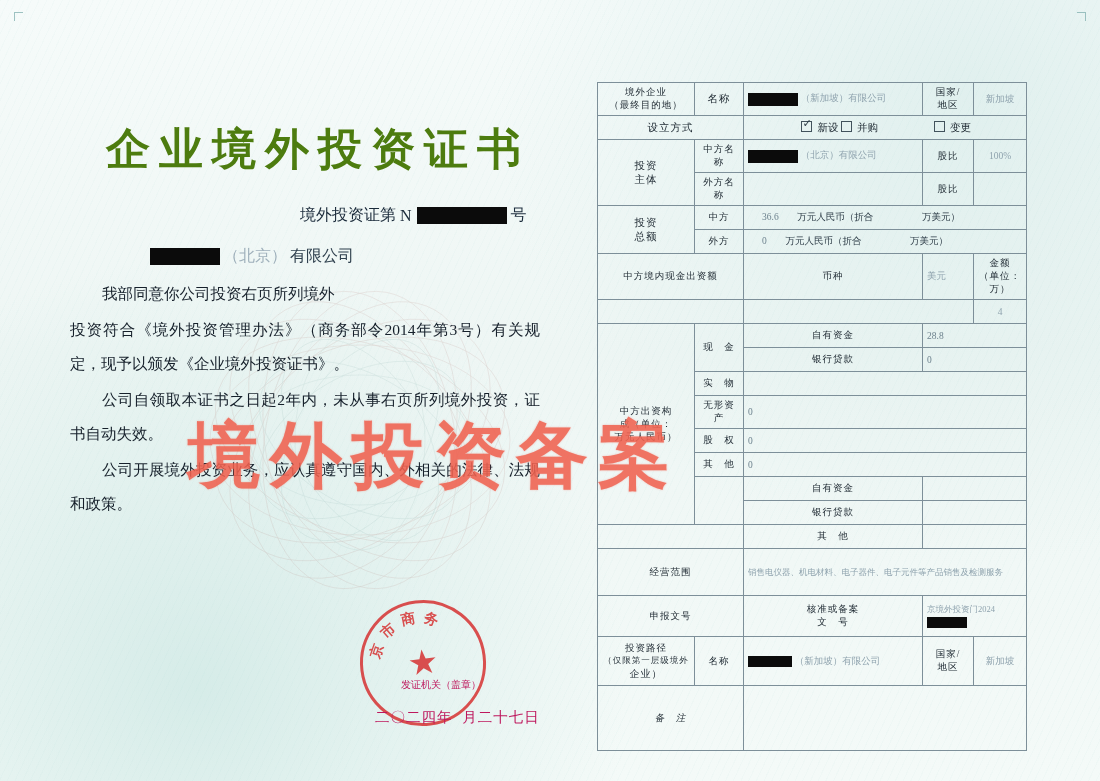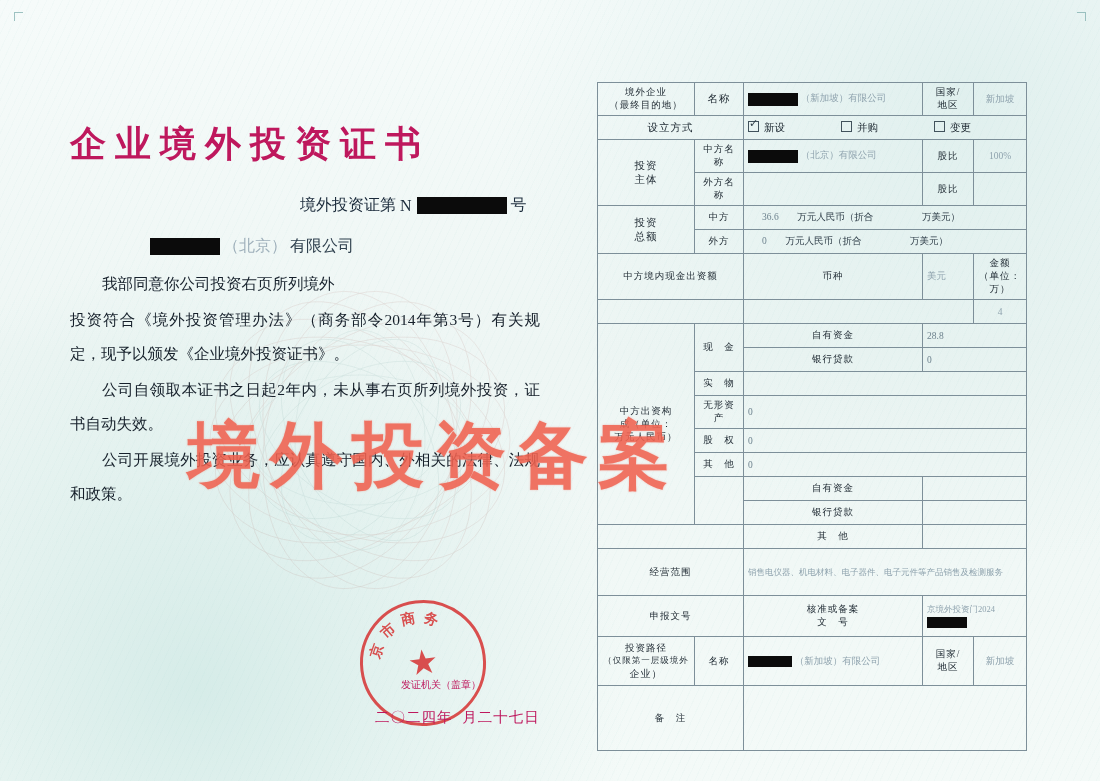--- a/index.html
+++ b/index.html
@@ -51,25 +51,26 @@
 
   
   .left-panel {
     position: absolute;
     left: 70px;
     top: 120px;
     width: 500px;
   }
   .cert-title {
     font-family: "Liberation Serif", "DejaVu Serif", serif;
-    font-size: 36px;
+    font-size: 44px;
     font-weight: bold;
     letter-spacing: 9px;
-    color: #be185d;
-    white-space: nowrap;
+    color: #4d7c0f;
+    white-space: nowrap;
+    margin-left: 36px;
   }
   .cert-no-row {
     margin-top: 26px;
     margin-left: 230px;
     font-size: 16px;
     display: flex;
     align-items: center;
     gap: 4px;
     white-space: nowrap;
   }
@@ -298,21 +299,21 @@
           <div>国家/</div>
           <div>地区</div>
         </td>
         <td class="val ctr" rowspan="2">新加坡</td>
       </tr>
       <tr></tr>
 
       <tr>
         <td class="lbl" colspan="2">设立方式</td>
         <td colspan="3">
-          <span style="display:inline-block;width:33%;">
+          <span style="display:inline-block;width:33%;text-align:right;">
             <span class="chk checked"></span><span>新设</span>
           </span>
           <span style="display:inline-block;width:33%;">
             <span class="chk"></span><span>并购</span>
           </span>
           <span style="display:inline-block;">
             <span class="chk"></span><span>变更</span>
           </span>
         </td>
       </tr>
@@ -447,21 +448,21 @@
           <span class="val">（新加坡）有限公司</span>
         </td>
         <td class="lbl lbl-sm">
           <div>国家/</div>
           <div>地区</div>
         </td>
         <td class="val ctr">新加坡</td>
       </tr>
 
       <tr>
-        <td class="lbl lbl-sm" colspan="2" style="height:58px;">备　注</td>
+        <td class="lbl lbl-sm" colspan="2" style="height:58px;font-style:italic;">备　注</td>
         <td colspan="3"></td>
       </tr>
     </tbody>
       </table>
   </div>
 
   <div class="wm wm2">境外投资备案</div>
 
 </div>
 

